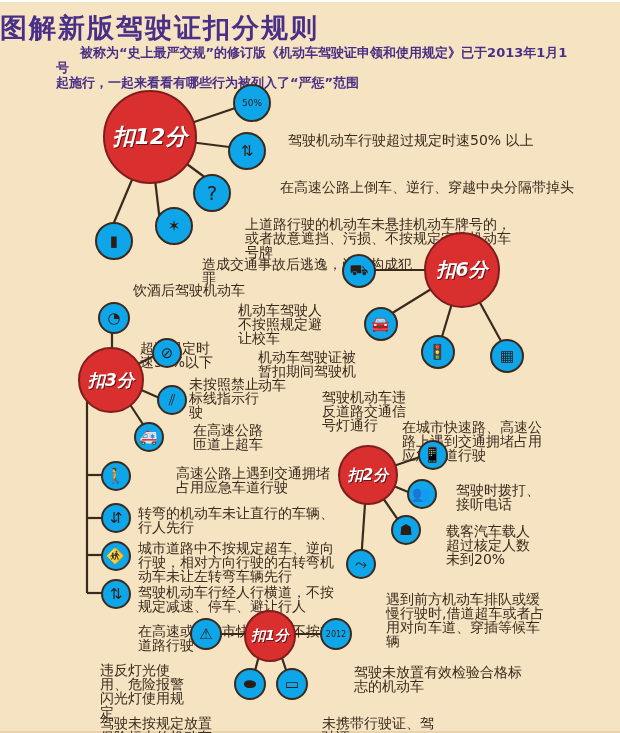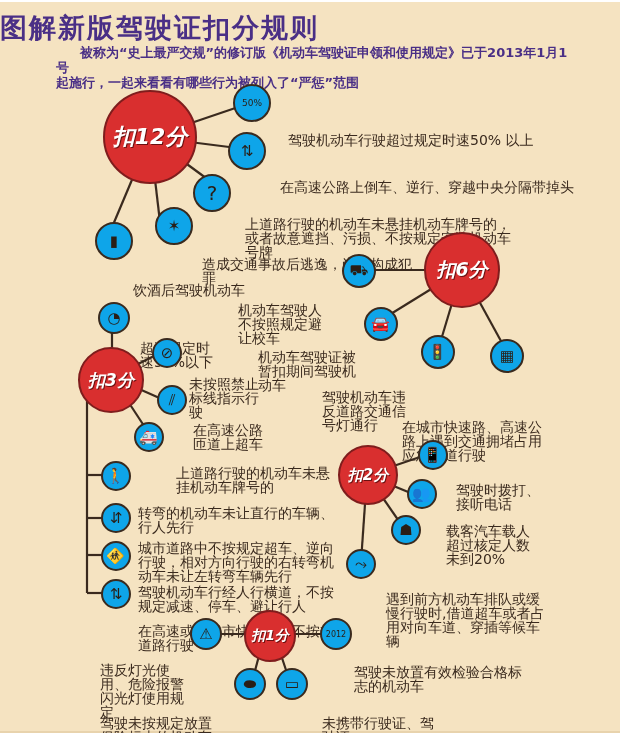--- a/index.html
+++ b/index.html
@@ -146,21 +146,21 @@
   <div class="txt" style="left:189px;top:338px;width:70px;">未按照禁止标线指示行驶</div>
 
   <div class="icon" style="left:157px;top:383px;width:30px;height:30px;">
     <span>⫽</span>
     </div>
   <div class="txt" style="left:193px;top:384px;width:80px;">在高速公路匝道上超车</div>
 
   <div class="icon" style="left:134px;top:420px;width:30px;height:30px;">
     <span>🚑</span>
     </div>
-  <div class="txt" style="left:176px;top:427px;width:160px;">上道路行驶的机动车未悬挂机动车牌号的</div>
+  <div class="txt" style="left:176px;top:427px;width:160px;">高速公路上遇到交通拥堵占用应急车道行驶</div>
 
   <div class="icon" style="left:101px;top:459px;width:30px;height:30px;">
     <span>🚶</span>
     </div>
   <div class="txt" style="left:138px;top:467px;width:200px;">转弯的机动车未让直行的车辆、行人先行</div>
 
   <div class="icon" style="left:101px;top:501px;width:30px;height:30px;">
     <span>⇵</span>
     </div>
   <div class="txt" style="left:138px;top:502px;width:200px;">城市道路中不按规定超车、逆向行驶，相对方向行驶的右转弯机动车未让左转弯车辆先行</div>

